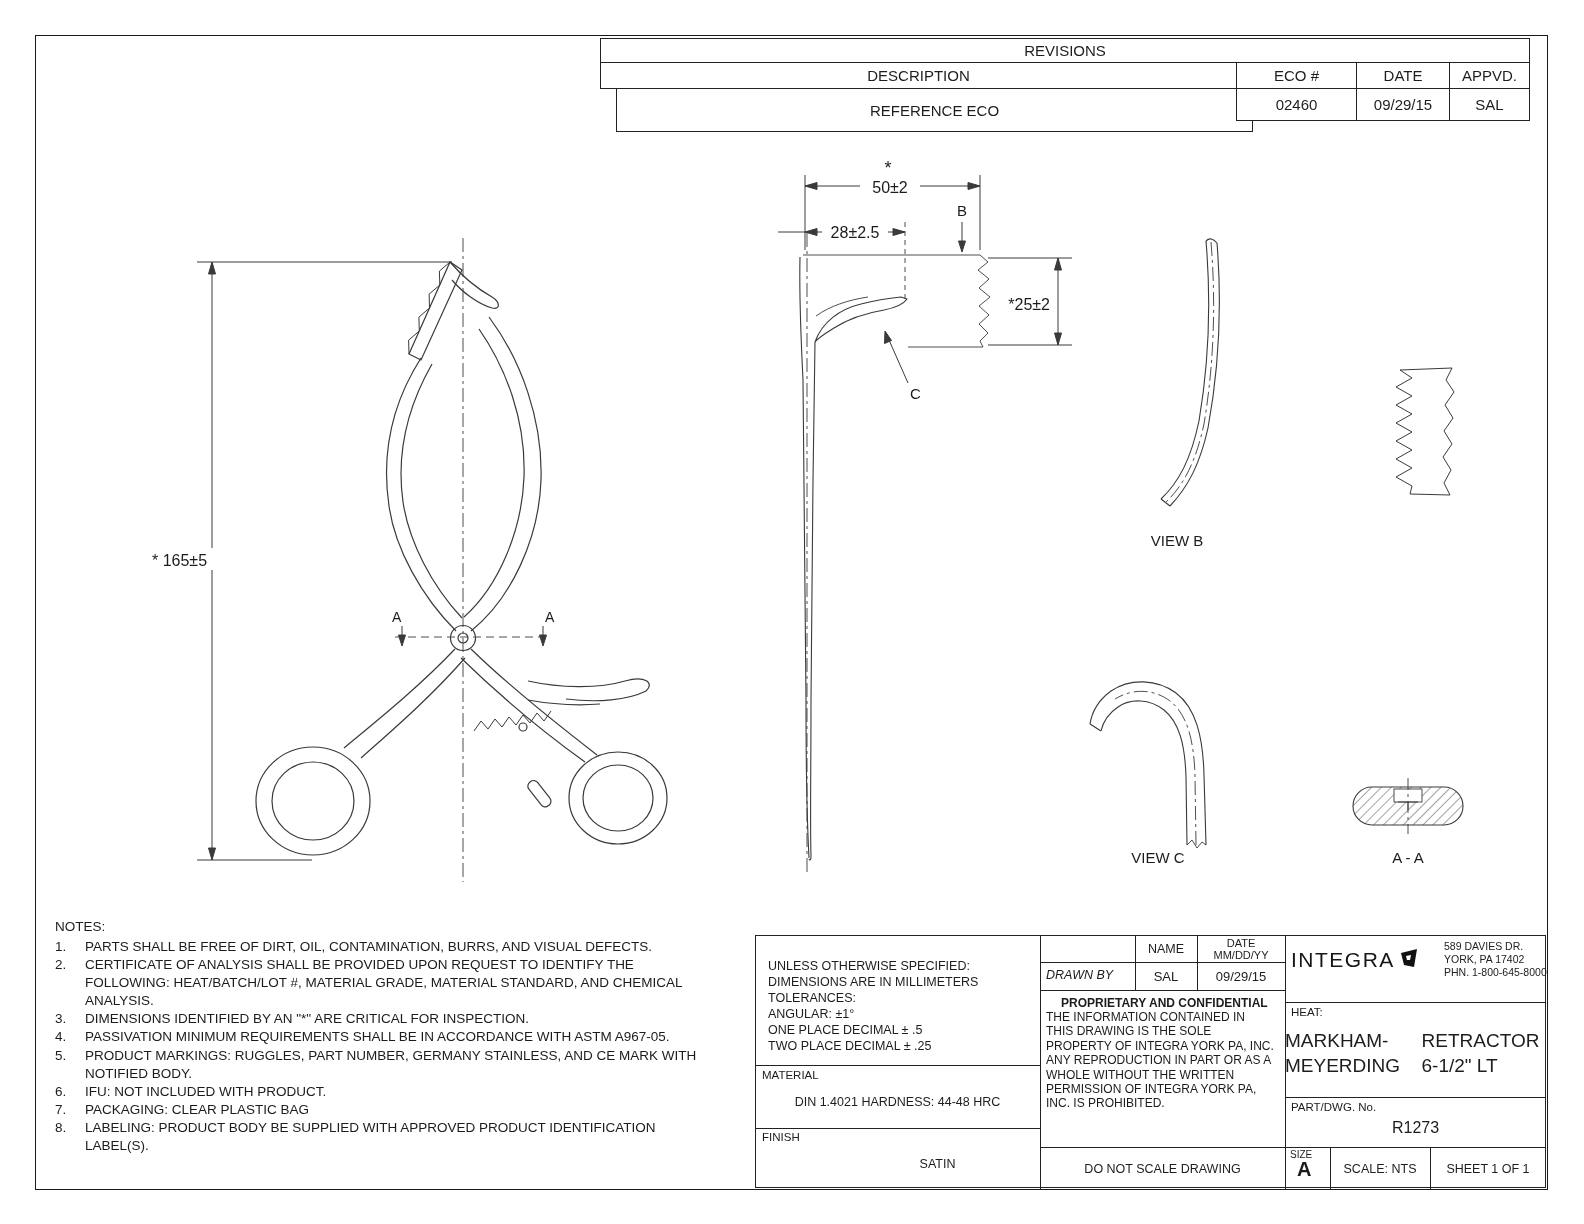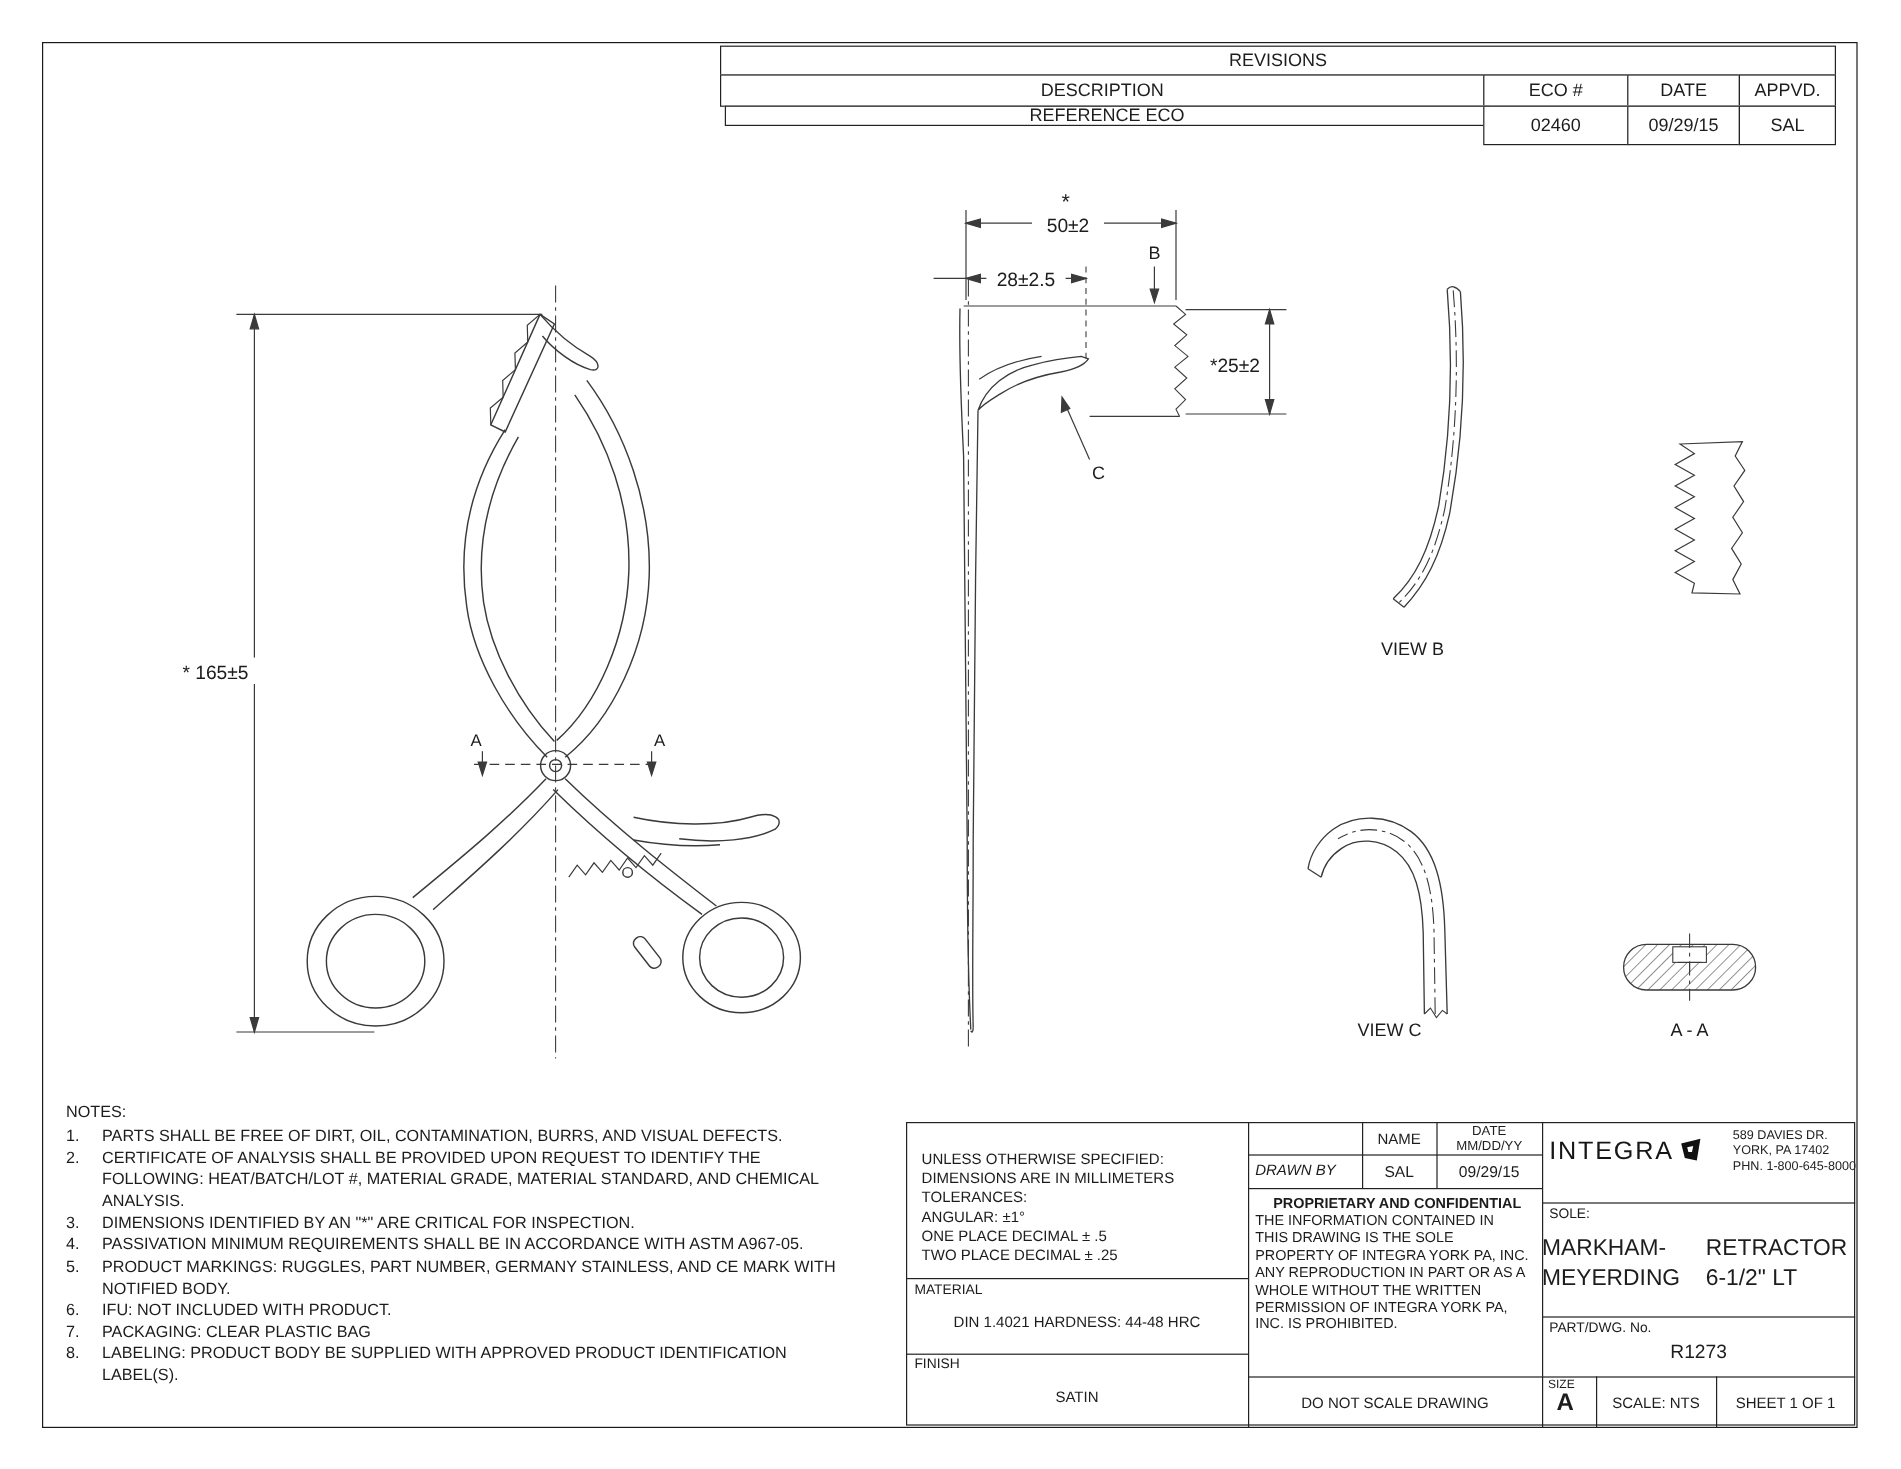--- a/index.html
+++ b/index.html
@@ -174,21 +174,21 @@
   </g>
   <text x="1408" y="863" font-size="15" text-anchor="middle">A - A</text>
 </svg>
 
 <div class="abs" style="left:600px;top:38px;width:930px;">
   <div class="rev-cell" style="position:absolute;left:0;top:0;width:930px;height:25px;">REVISIONS</div>
   <div class="rev-cell" style="position:absolute;left:0;top:24px;width:637px;height:27px;">DESCRIPTION</div>
   <div class="rev-cell" style="position:absolute;left:636px;top:24px;width:121px;height:27px;">ECO #</div>
   <div class="rev-cell" style="position:absolute;left:756px;top:24px;width:94px;height:27px;">DATE</div>
   <div class="rev-cell" style="position:absolute;left:849px;top:24px;width:81px;height:27px;">APPVD.</div>
-  <div class="rev-cell" style="position:absolute;left:4px;top:50px;width:637px;height:17px;">REFERENCE ECO</div>
+  <div class="rev-cell" style="position:absolute;left:16px;top:50px;width:637px;height:44px;">REFERENCE ECO</div>
   <div class="rev-cell" style="position:absolute;left:636px;top:50px;width:121px;height:33px;">02460</div>
   <div class="rev-cell" style="position:absolute;left:756px;top:50px;width:94px;height:33px;">09/29/15</div>
   <div class="rev-cell" style="position:absolute;left:849px;top:50px;width:81px;height:33px;">SAL</div>
 </div>
 
 <div class="abs" id="notes">
   <div style="margin-bottom:2px;">NOTES:</div>
   <div class="note-item">
       <span class="note-num">1.</span>
       <span class="note-text">PARTS SHALL BE FREE OF DIRT, OIL, CONTAMINATION, BURRS, AND VISUAL DEFECTS.</span>
@@ -245,21 +245,21 @@
   <div>DIMENSIONS ARE IN MILLIMETERS</div>
   <div>TOLERANCES:</div>
   <div>ANGULAR: ±1°</div>
   <div>ONE PLACE DECIMAL ± .5</div>
   <div>TWO PLACE DECIMAL ± .25</div>
 </div>
 
 <div class="tb-text lbl-sm" style="left:762px;top:1069px;">MATERIAL</div>
 <div class="cell" style="left:755px;top:1082px;width:285px;height:40px;font-size:12.5px;">DIN 1.4021  HARDNESS:  44-48 HRC</div>
 <div class="tb-text lbl-sm" style="left:762px;top:1131px;">FINISH</div>
-<div class="cell" style="left:755px;top:1142px;width:285px;height:44px;font-size:12.5px;">SATIN</div>
+<div class="cell" style="left:755px;top:1142px;width:285px;height:44px;font-size:12.5px;padding-left:40px;">SATIN</div>
 
 <div class="cell" style="left:1135px;top:935px;width:62px;height:27px;font-size:12.5px;">NAME</div>
 <div class="cell" style="left:1197px;top:935px;width:88px;height:27px;font-size:11px;flex-direction:column;line-height:12px;">
   <span>DATE</span>
   <span>MM/DD/YY</span>
 </div>
 <div class="tb-text" style="left:1046px;top:968px;font-size:12.5px;font-style:italic;">DRAWN BY</div>
 <div class="cell" style="left:1135px;top:962px;width:62px;height:28px;font-size:13px;">SAL</div>
 <div class="cell" style="left:1197px;top:962px;width:88px;height:28px;font-size:13px;">09/29/15</div>
 
@@ -275,21 +275,21 @@
     <polygon points="3,5 19,1 16,19 6,17" fill="#111"></polygon>
     <polygon points="8,8 13,7 12,12 9,12" fill="#fff"></polygon>
   </svg>
 </div>
 <div class="abs" style="left:1413px;top:940px;font-size:10.5px;line-height:13px;color:#222;margin-left:31px;">
   <div>589 DAVIES DR.</div>
   <div>YORK, PA 17402</div>
   <div>PHN. 1-800-645-8000</div>
 </div>
 
-<div class="tb-text lbl-sm" style="left:1291px;top:1006px;">SOLE:</div>
+<div class="tb-text lbl-sm" style="left:1291px;top:1006px;">HEAT:</div>
 <div class="cell" style="left:1285px;top:1014px;width:261px;height:78px;flex-direction:row;font-size:19px;line-height:25px;">
   <span>MARKHAM-MEYERDING</span>
   <span>RETRACTOR 6-1/2" LT</span>
 </div>
 
 <div class="tb-text lbl-sm" style="left:1291px;top:1101px;">PART/DWG. No.</div>
 <div class="cell" style="left:1285px;top:1112px;width:261px;height:32px;font-size:16px;">R1273</div>
 
 <div class="tb-text" style="left:1290px;top:1149px;font-size:10px;">SIZE</div>
 <div class="tb-text" style="left:1297px;top:1158px;font-size:20px;font-weight:bold;">A</div>

